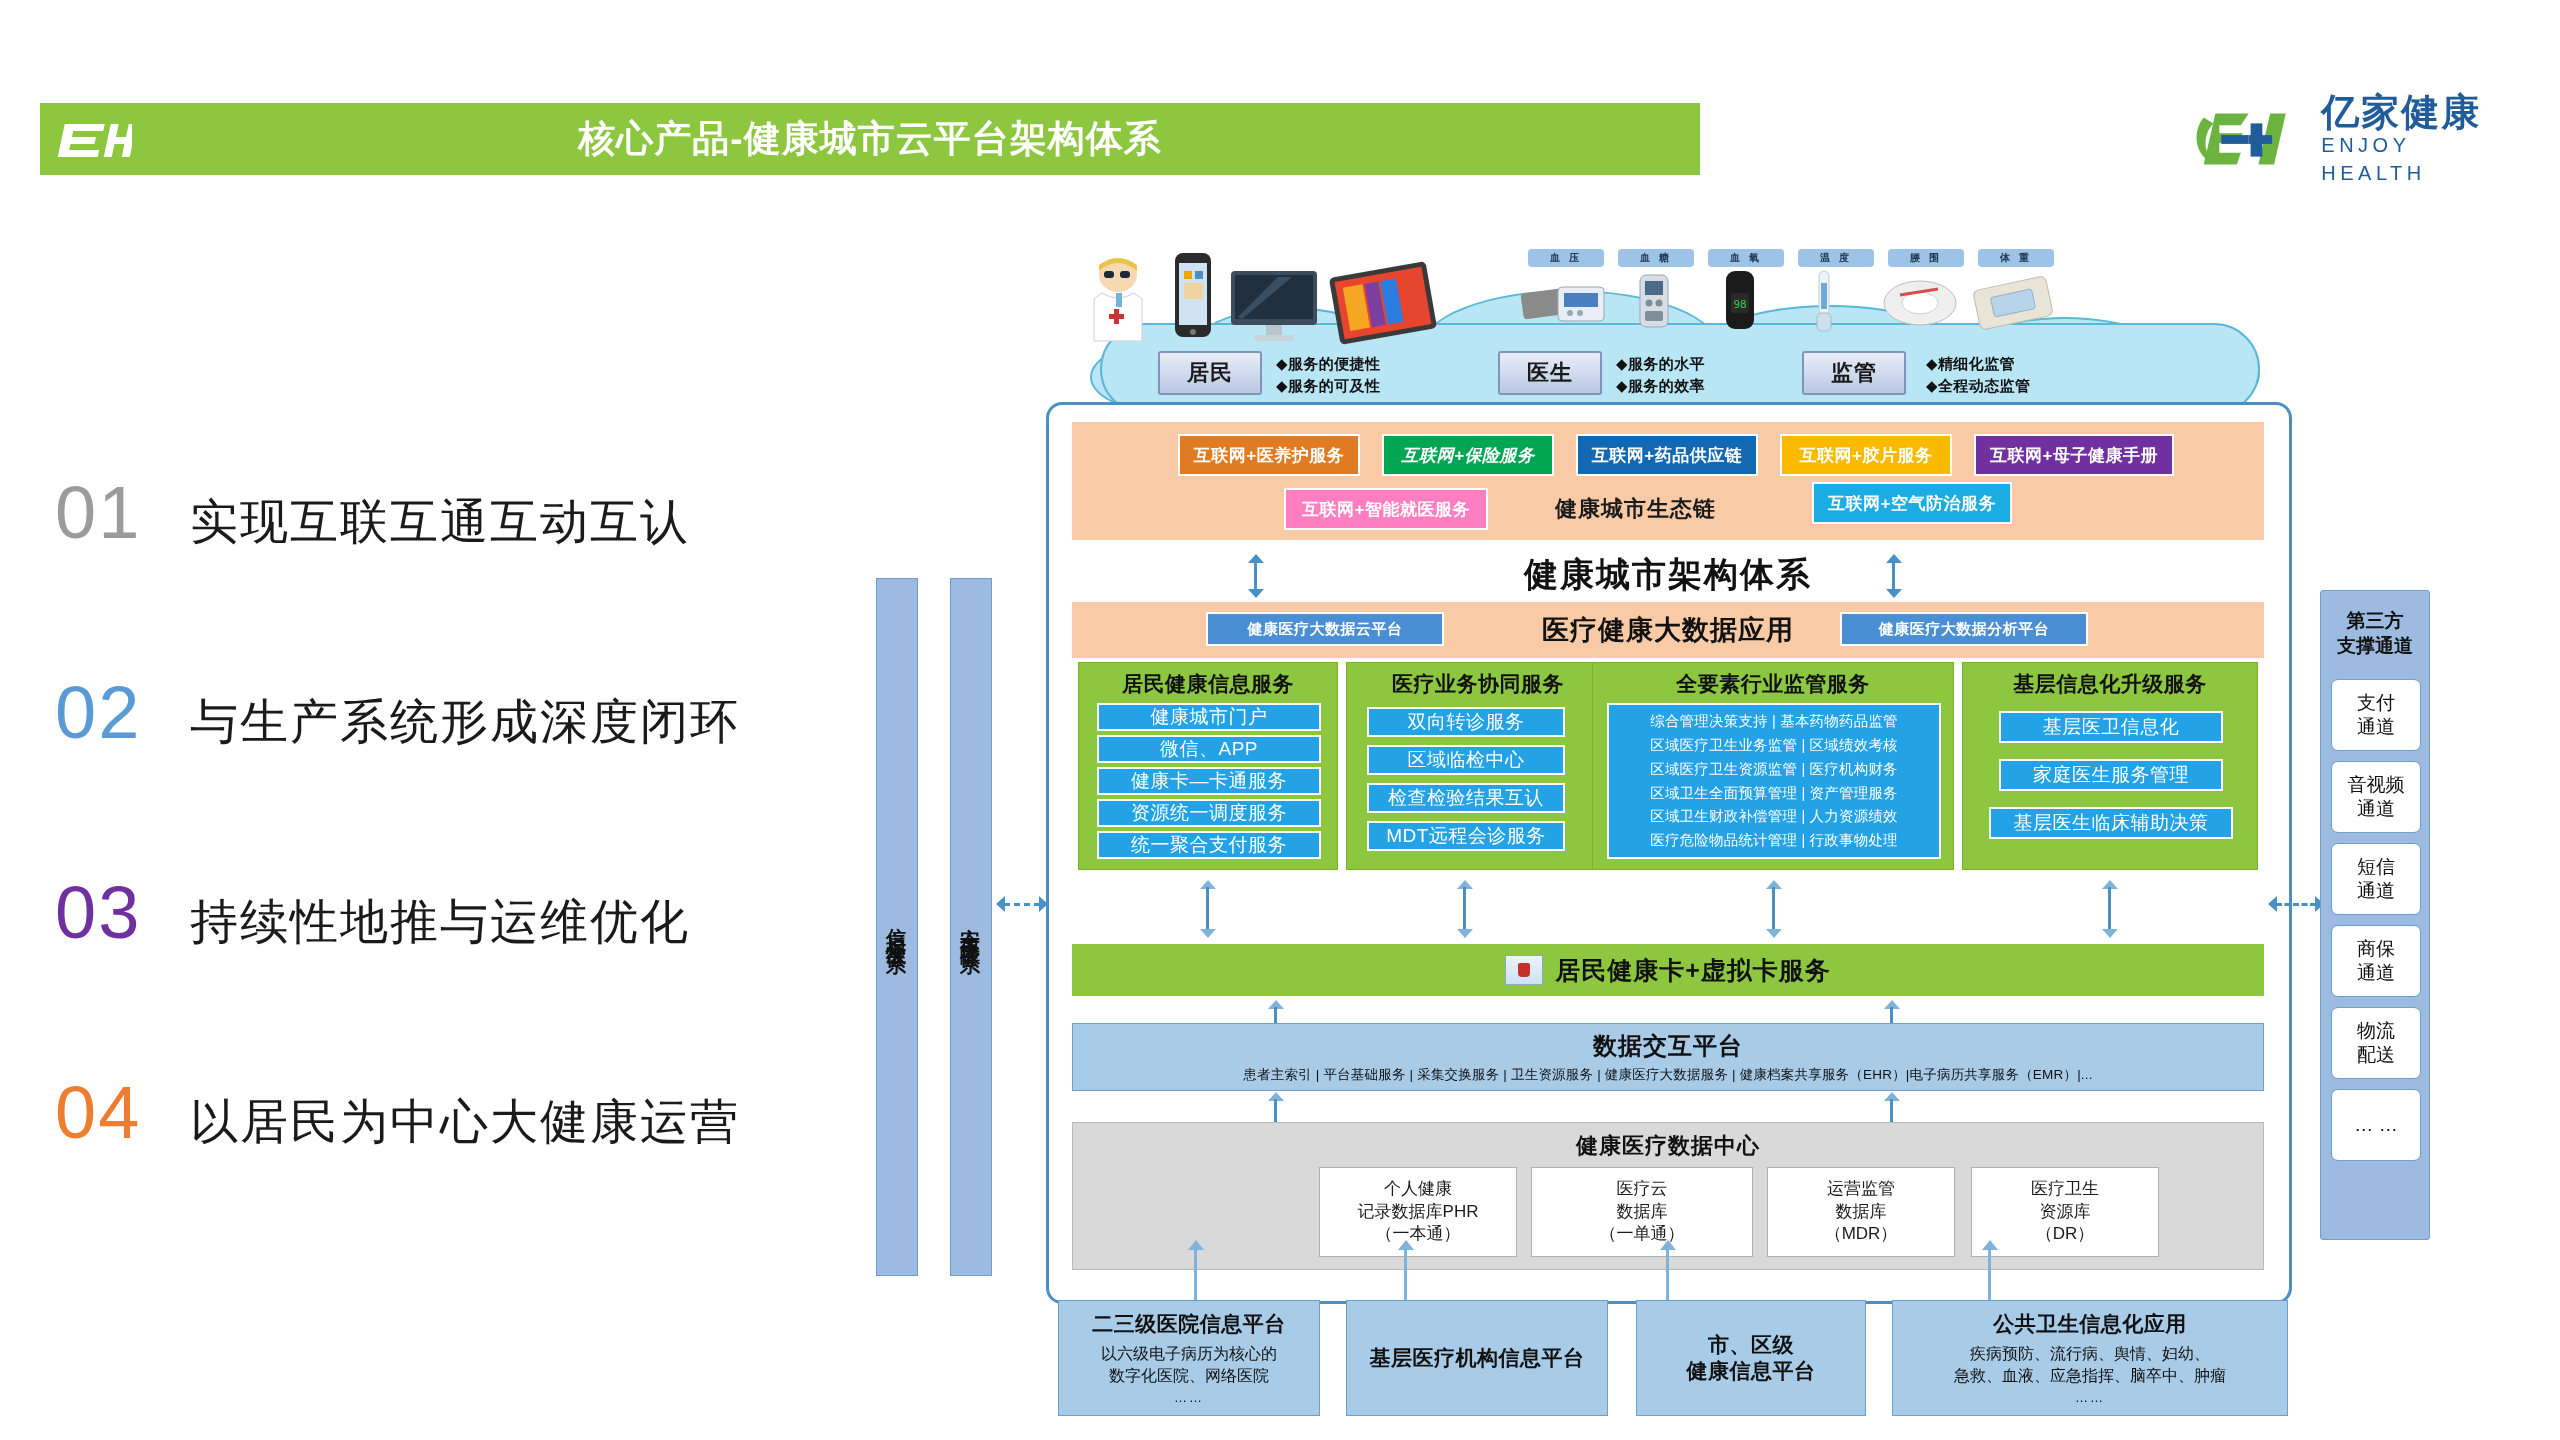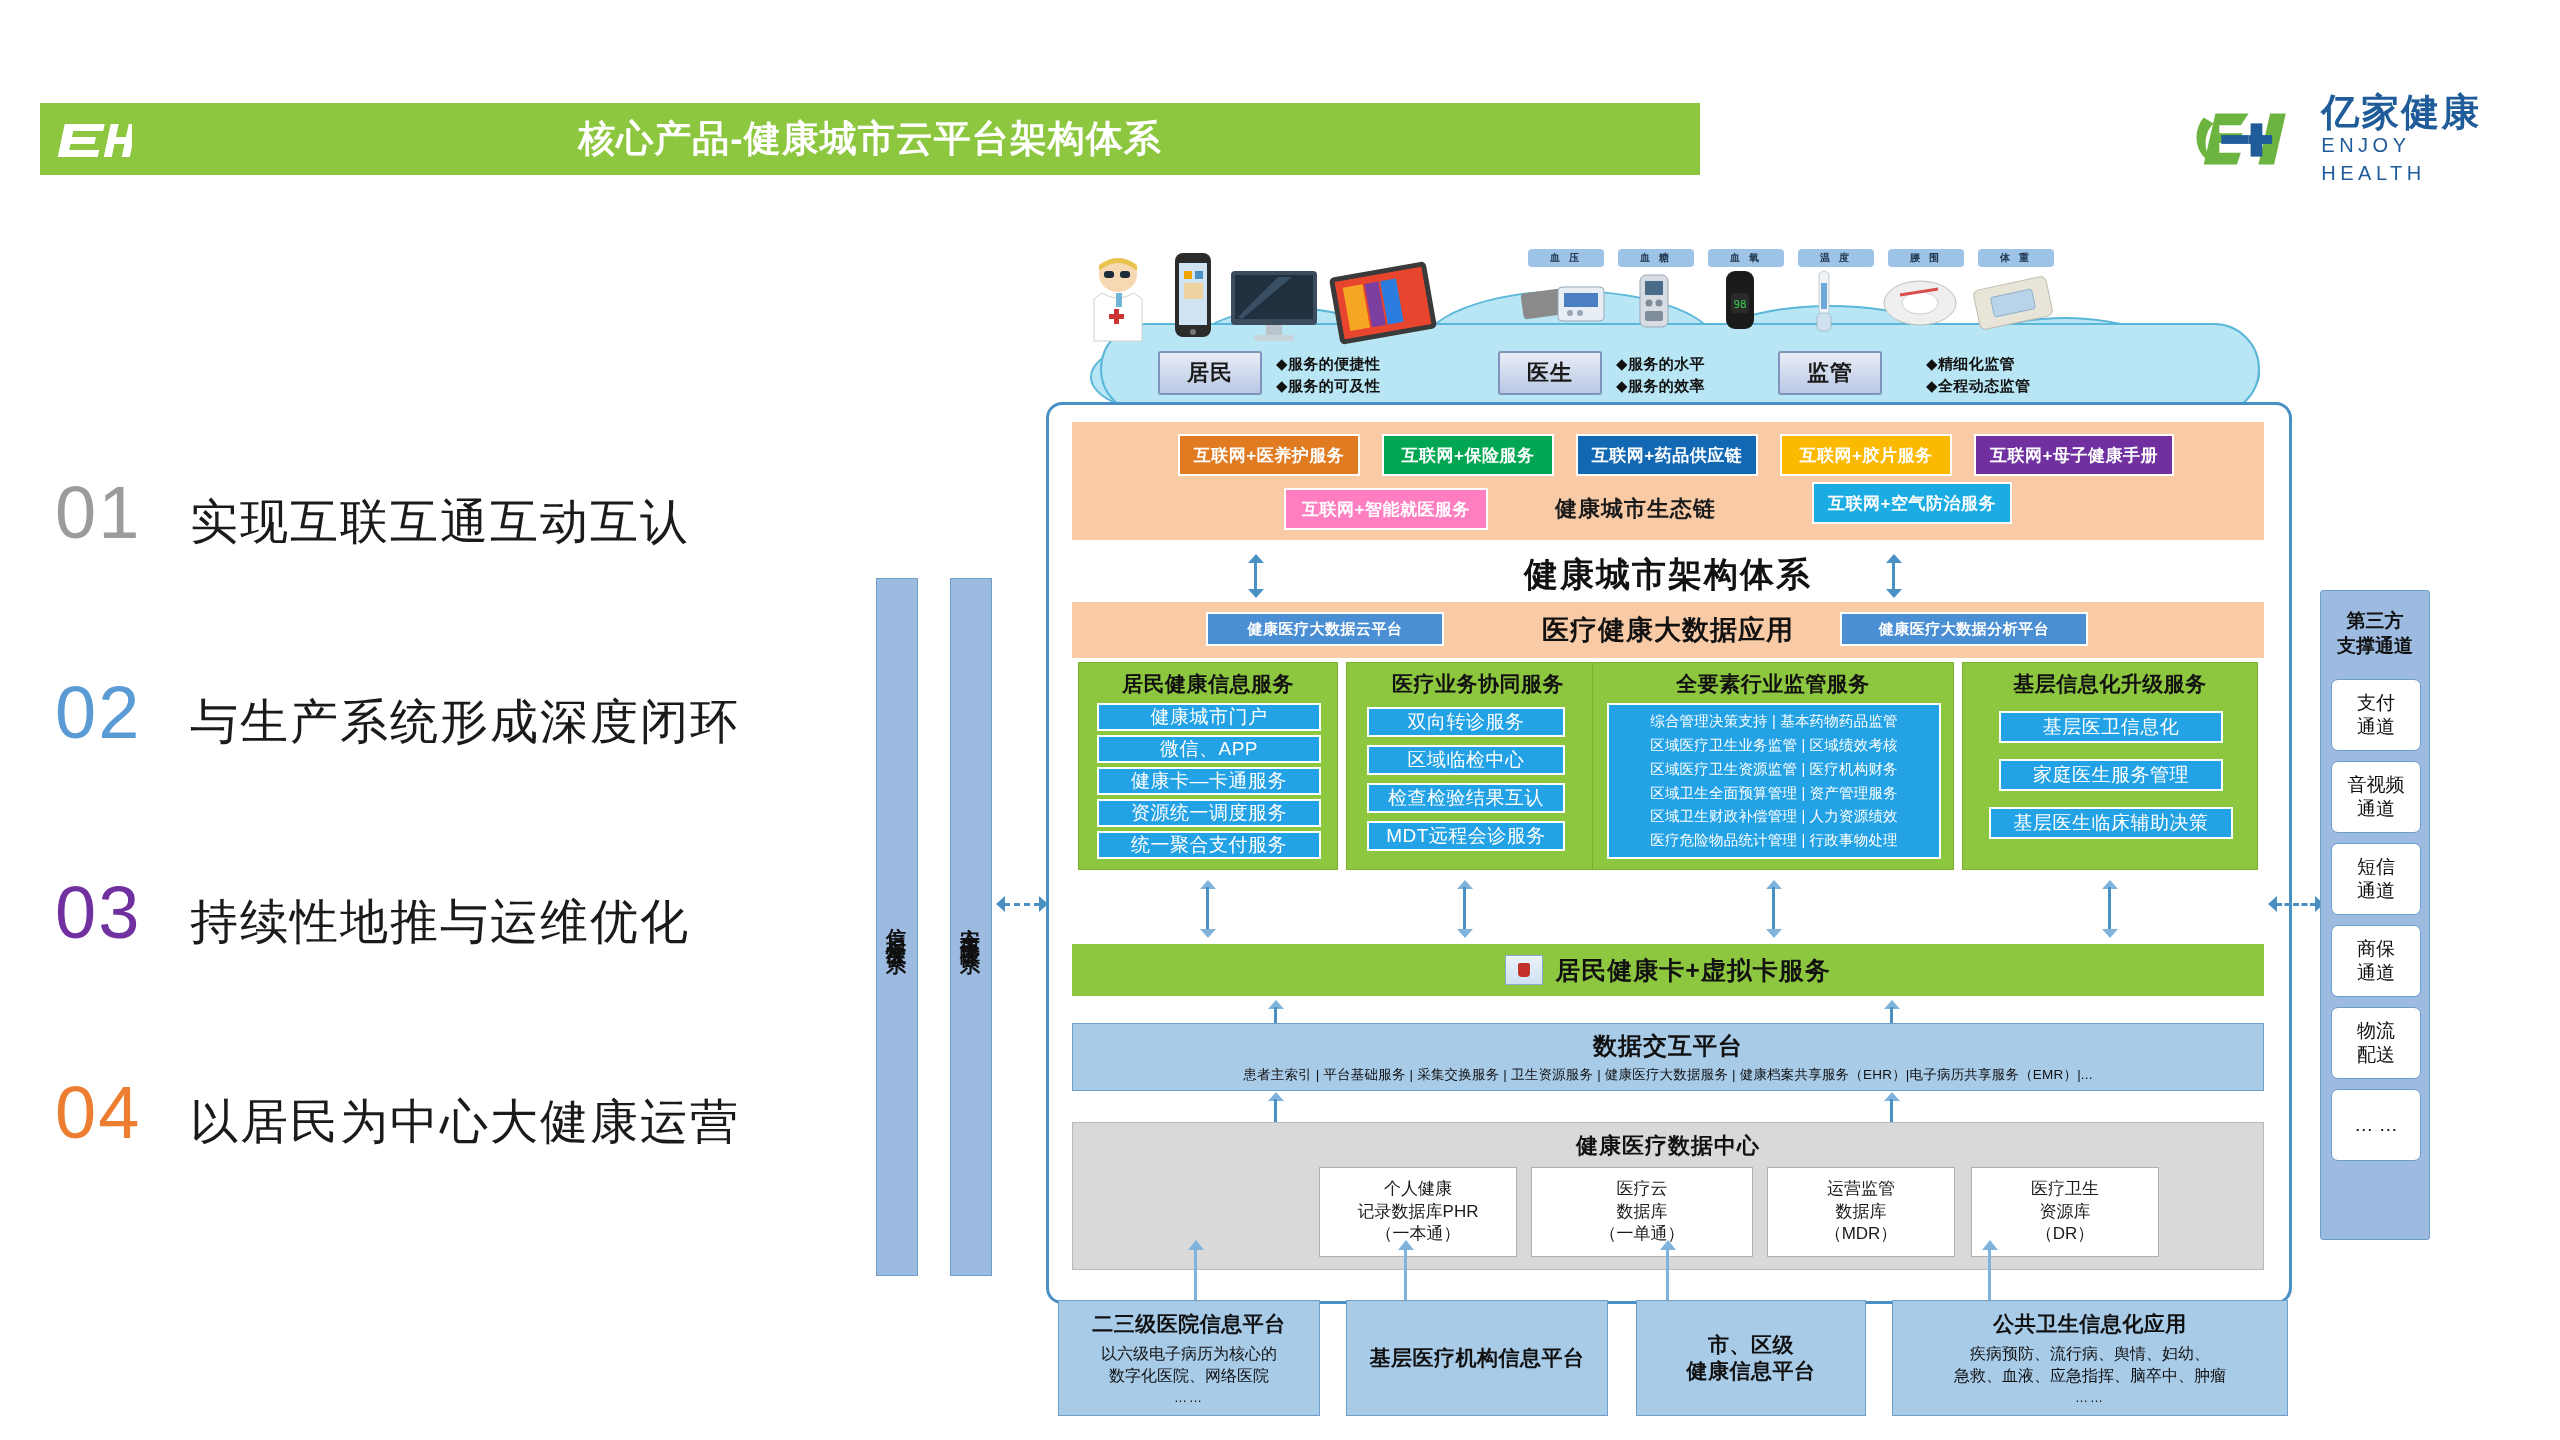--- a/index.html
+++ b/index.html
@@ -282,21 +282,21 @@
     <div class="role-box" style="left:68px; top:106px;">居民</div>
     <div class="role-bullets" style="left:186px; top:108px;">
       <div>◆服务的便捷性</div>
       <div>◆服务的可及性</div>
     </div>
     <div class="role-box" style="left:408px; top:106px;">医生</div>
     <div class="role-bullets" style="left:526px; top:108px;">
       <div>◆服务的水平</div>
       <div>◆服务的效率</div>
     </div>
-    <div class="role-box" style="left:688px; top:106px;">监管</div>
+    <div class="role-box" style="left:712px; top:106px;">监管</div>
     <div class="role-bullets" style="left:836px; top:108px;">
       <div>◆精细化监管</div>
       <div>◆全程动态监管</div>
     </div>
 
     <svg class="dev" style="left:-4px; top:8px;" width="70" height="92" viewBox="0 0 70 92">
       <ellipse cx="32" cy="22" rx="19" ry="17" fill="#f6d9b3"></ellipse>
       <path d="M13 18 q19 -16 38 0 l0 -6 q-19 -14 -38 0 Z" fill="#e8c44f"></path>
       <rect x="18" y="18" width="10" height="7" rx="3" fill="#1b2a3a"></rect>
       <rect x="34" y="18" width="10" height="7" rx="3" fill="#1b2a3a"></rect>
@@ -371,21 +371,21 @@
         <rect x="6" y="8" width="74" height="40" rx="6" fill="#e8e4d8" stroke="#bdb9ad"></rect>
         <rect x="22" y="18" width="42" height="20" rx="3" fill="#b9d4e8" stroke="#8fb2cc"></rect>
       </g>
     </svg>
   </div>
 
   <div class="frame"></div>
 
   <div class="eco">
     <div class="eco-chip" style="left:106px;  top:12px; width:182px; background:#e07b22;">互联网+医养护服务</div>
-    <div class="eco-chip" style="left:310px;  top:12px; width:172px; background:#00a651;">互联网+保险服务</div>
+    <div class="eco-chip" style="left:310px;  top:12px; width:172px; background:#00a651;font-style:italic;">互联网+保险服务</div>
     <div class="eco-chip" style="left:504px;  top:12px; width:182px; background:#1268b3;">互联网+药品供应链</div>
     <div class="eco-chip" style="left:708px;  top:12px; width:172px; background:#fbb900;">互联网+胶片服务</div>
     <div class="eco-chip" style="left:902px;  top:12px; width:200px; background:#7030a0;">互联网+母子健康手册</div>
     <div class="eco-chip" style="left:212px;  top:66px; width:204px; background:#ff7ec1;">互联网+智能就医服务</div>
     <div class="eco-chip" style="left:740px;  top:60px; width:200px; background:#1aace3;">互联网+空气防治服务</div>
     <div class="eco-label" style="left:483px; top:72px;">健康城市生态链</div>
   </div>
 
   <div class="arch-title">健康城市架构体系</div>
   <div class="vaa" style="left:1248px; top:554px; height:44px;">

